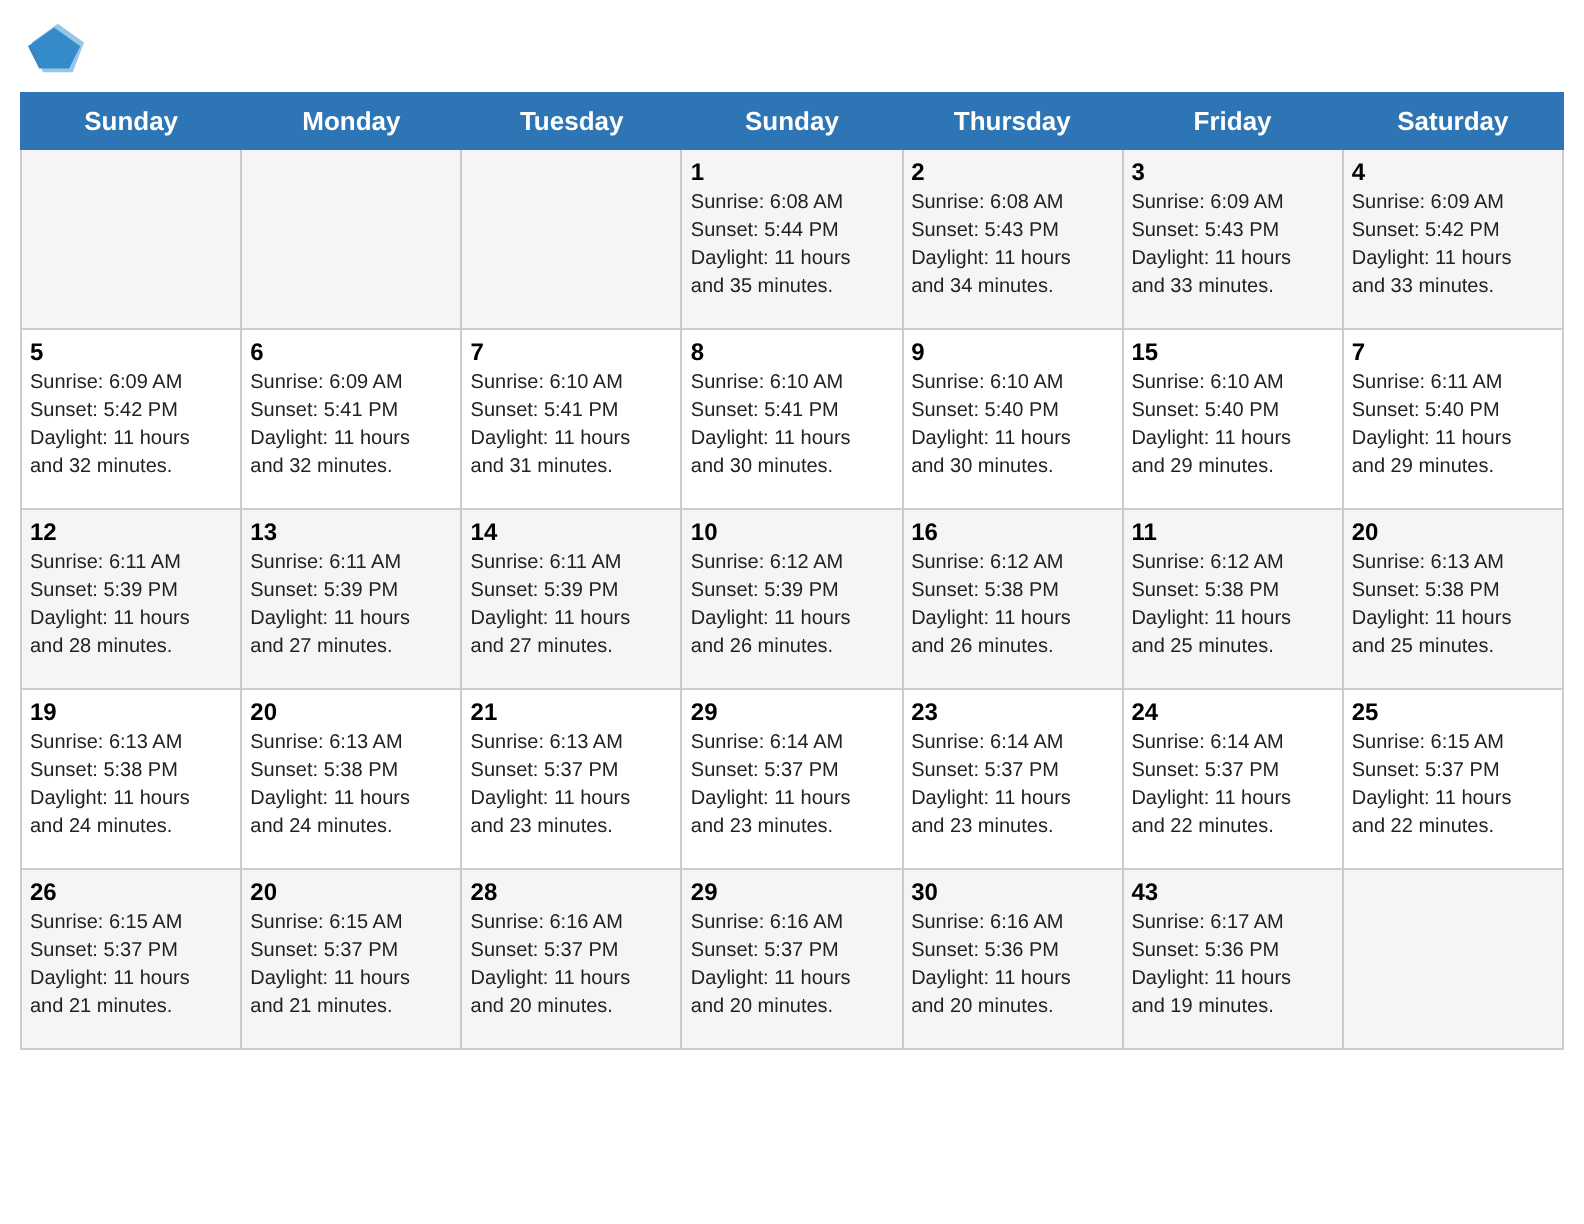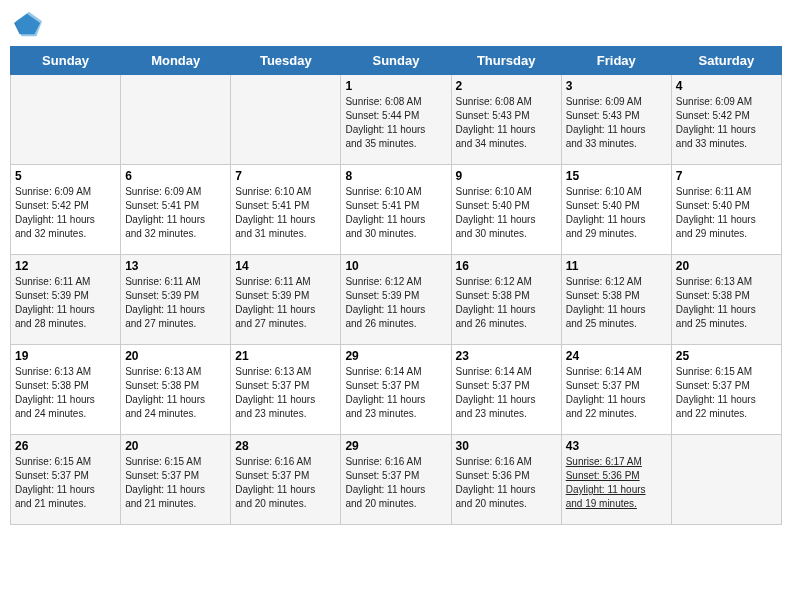--- a/index.html
+++ b/index.html
@@ -340,21 +340,21 @@
         </td>
         <td>
           <span class="day-num">30</span>
           <div class="day-info" style="white-space: pre-line;">Sunrise: 6:16 AM
 Sunset: 5:36 PM
 Daylight: 11 hours
 and 20 minutes.</div>
         </td>
         <td>
           <span class="day-num">43</span>
-          <div class="day-info" style="white-space: pre-line; text-decoration: underline;">Sunrise: 6:17 AM
+          <div class="day-info" style="white-space: pre-line;">Sunrise: 6:17 AM
 Sunset: 5:36 PM
 Daylight: 11 hours
 and 19 minutes.</div>
         </td>
         <td class="empty-cell"></td>
       </tr>
     </tbody>
 </table>
 
 </body></html>

